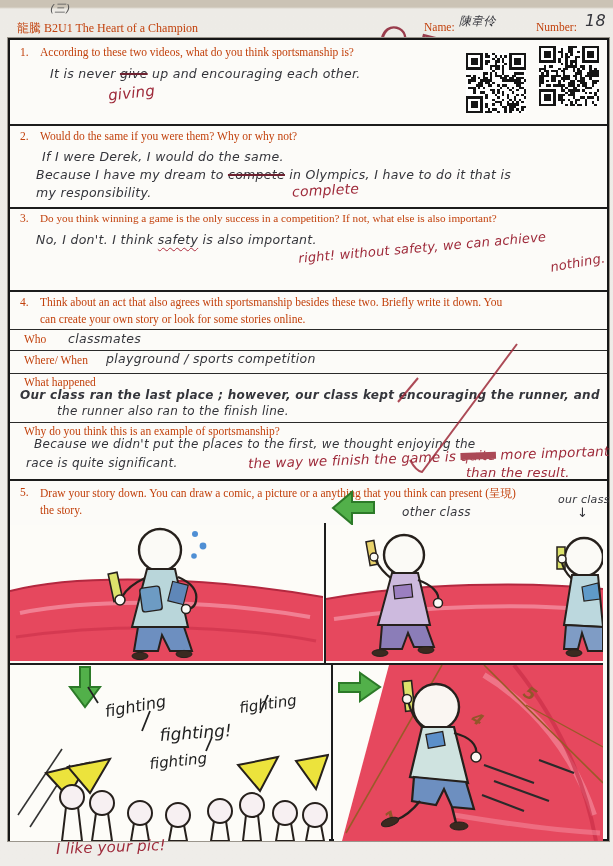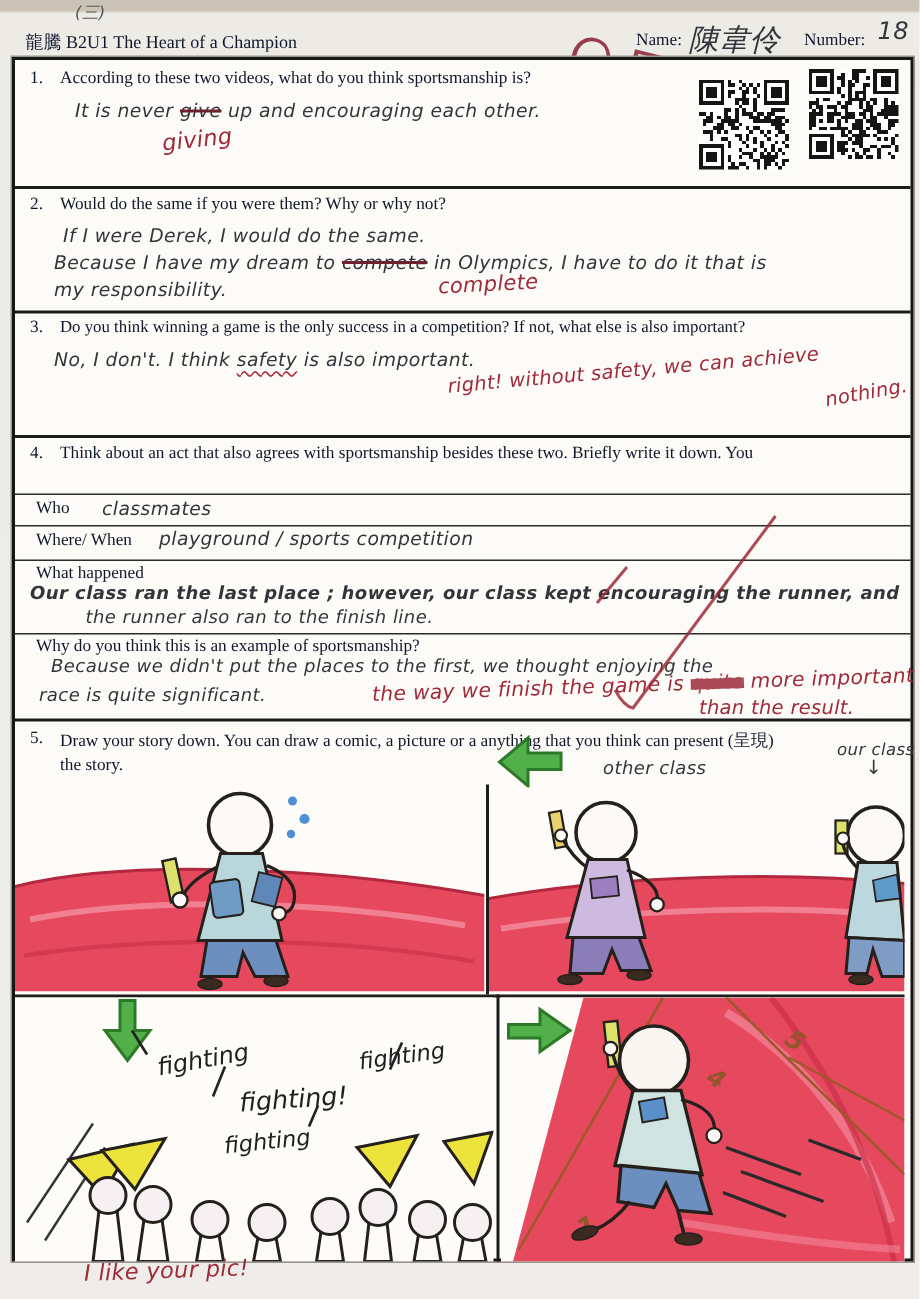--- a/index.html
+++ b/index.html
@@ -1,20 +1,20 @@
 <!DOCTYPE html>
 <html><head>
 <meta charset="utf-8">
 <style>
   html,body{margin:0;padding:0;}
   body{width:613px;height:866px;overflow:hidden;
        background:linear-gradient(#cbc3b5 0px,#cbc3b5 7px,#edebe6 9px,#efede9 100%);
        font-family:"Liberation Serif",serif;position:relative;}
   .abs{position:absolute;}
-  .serif{font-family:"Liberation Serif",serif;color:#0f172a;font-size:11.5px;}
+  .serif{font-family:"Liberation Serif",serif;color:#c2410c;font-size:11.5px;}
   .hw{font-family:"DejaVu Sans",sans-serif;font-style:italic;color:#34353b;
       font-size:12.5px;letter-spacing:.3px;white-space:nowrap;}
   .red-hw{font-family:"DejaVu Sans",sans-serif;font-style:italic;color:#9e2a3a;
       font-size:13px;letter-spacing:.2px;white-space:nowrap;}
   .strike{text-decoration:line-through;text-decoration-color:#6e2230;text-decoration-thickness:1.8px;}
   .wavy{text-decoration:underline wavy #ae2c3e;text-underline-offset:3px;text-decoration-thickness:1.4px;}
   .scribble{text-decoration:line-through;text-decoration-thickness:7px;text-decoration-color:#9e2a3a;opacity:.85;}
   .sheet-box{position:absolute;left:8px;top:38px;width:597px;height:799px;
        background:#fcfbf8;border:2.5px solid #161616;box-shadow:0 0 0 1px #9a958c;}
   .section{position:absolute;left:0;width:100%;}
@@ -28,21 +28,21 @@
   .score{font-family:"DejaVu Sans",sans-serif;font-weight:300;color:#8e2537;
        font-size:60px;transform:rotate(14deg);opacity:.88;line-height:1;}
   .overlay-svg{pointer-events:none;}
 </style>
 </head>
 <body>
 
 <span class="abs hw" style="left:50px;top:1px;font-size:11px;color:#555;">(三)</span>
 <span class="abs serif" style="left:17px;top:20px;font-size:12px;">龍騰 B2U1 The Heart of a Champion</span>
 <span class="abs serif" style="left:424px;top:21px;">Name:</span>
-<span class="abs hw" style="left:459px;top:13px;font-size:20px;">陳韋伶</span>
+<span class="abs hw" style="left:459px;top:13px;font-size:12px;">陳韋伶</span>
 <span class="abs serif" style="left:536px;top:21px;">Number:</span>
 <span class="abs hw" style="left:585px;top:11px;font-size:16px;">18</span>
 
 <div class="abs score" style="left:372px;top:24px;">95</div>
 <svg class="abs overlay-svg" style="left:330px;top:58px;" width="160" height="90">
   <path d="M12,82 C55,60 110,28 152,6" stroke="#8e2537" stroke-width="2.2" fill="none" opacity=".85"></path>
 </svg>
 
 <div class="sheet-box">
 
@@ -492,20 +492,21 @@
       <span class="wavy">safety</span>
       <span>is also important.</span>
     </div>
     <span class="abs red-hw" style="left:288px;top:33px;transform:rotate(-5deg);">right! without safety, we can achieve</span>
     <span class="abs red-hw" style="left:540px;top:48px;transform:rotate(-10deg);">nothing.</span>
   </div>
 
   <div class="section" style="top:250px;height:189px;">
     <span class="abs serif" style="left:10px;top:6px;">4.</span>
     <span class="abs serif" style="left:30px;top:6px;">Think about an act that also agrees with sportsmanship besides these two. Briefly write it down. You</span>
+    <span class="abs serif" style="left:30px;top:23px;">can create your own story or look for some stories online.</span>
     <div class="rule" style="top:39px;"></div>
     <div class="rule" style="top:60px;"></div>
     <div class="rule" style="top:83px;"></div>
     <div class="rule" style="top:132px;"></div>
 
     <span class="abs serif" style="left:14px;top:43px;">Who</span>
     <span class="abs hw" style="left:58px;top:41px;">classmates</span>
     <span class="abs serif" style="left:14px;top:64px;">Where/ When</span>
     <span class="abs hw" style="left:96px;top:61px;">playground / sports competition</span>
     <span class="abs serif" style="left:14px;top:86px;">What happened</span>

